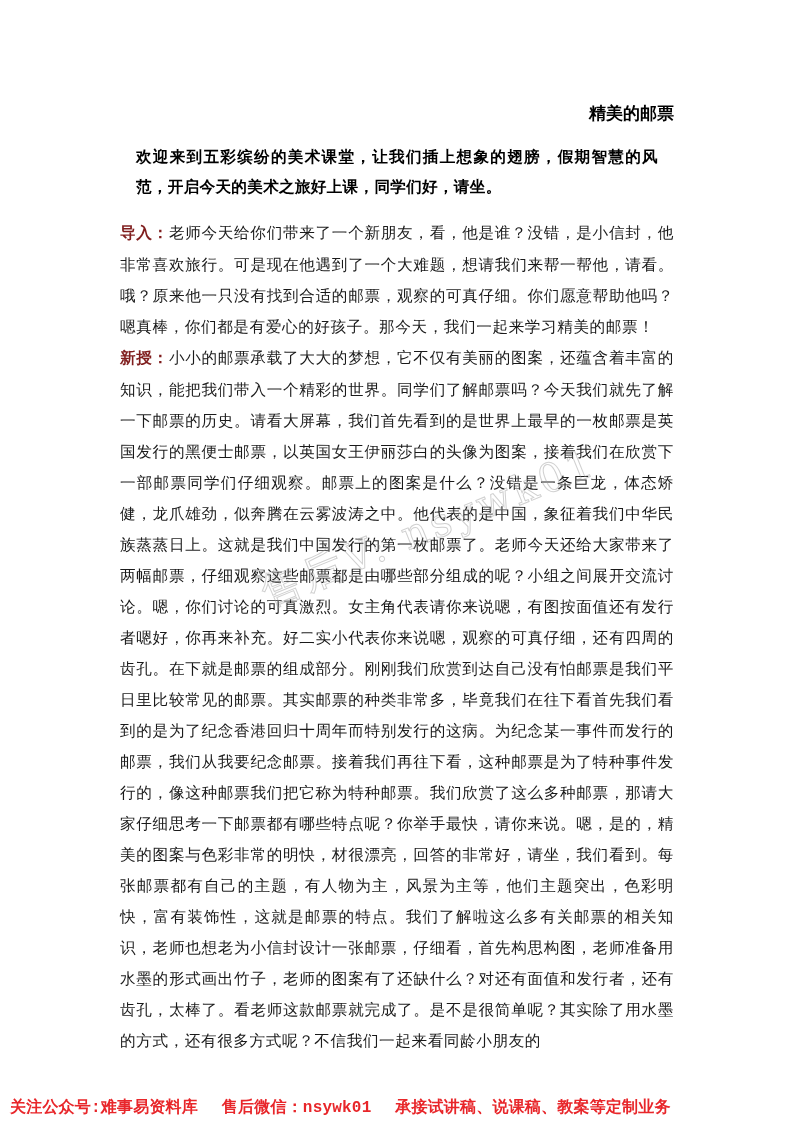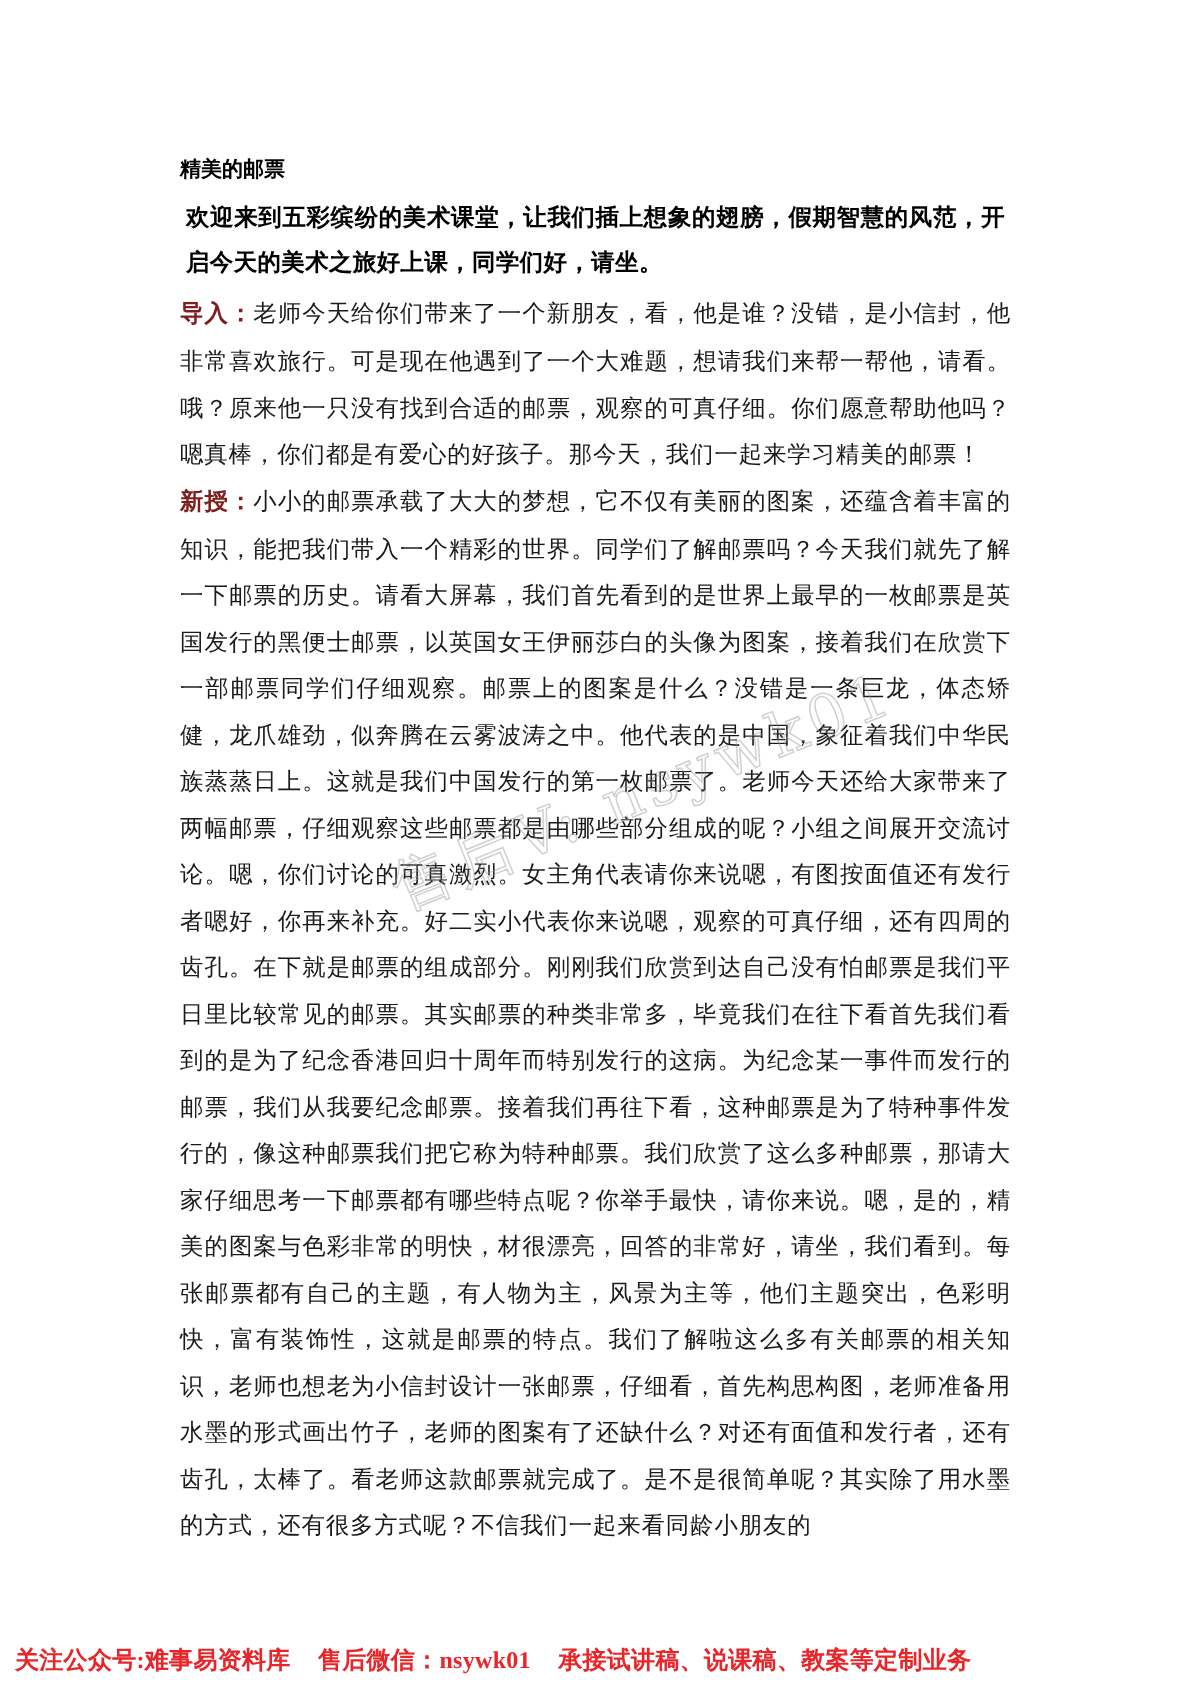--- a/index.html
+++ b/index.html
@@ -2,44 +2,44 @@
 <html><head>
 <meta charset="utf-8">
 <style>
   html, body { margin: 0; padding: 0; }
   body {
     width: 793px; height: 1122px; background: #ffffff; position: relative; overflow: hidden;
     font-family: "DejaVu Serif", "Liberation Serif", serif; color: #111;
   }
   .page { position: absolute; left: 120px; top: 100px; width: 554px; }
   .title {
-    text-align: left; font-family: "DejaVu Sans", "Liberation Sans", sans-serif;
-    font-weight: bold; font-size: 14px; line-height: 26px; margin: 0; color: #000;
+    text-align: right; font-family: "DejaVu Sans", "Liberation Sans", sans-serif;
+    font-weight: bold; font-size: 17px; line-height: 26px; margin: 0; color: #000;
   }
   .intro {
     font-family: "DejaVu Sans", "Liberation Sans", sans-serif; font-weight: bold;
-    font-size: 15.6px; line-height: 30px; margin: 4px; color: #000; letter-spacing: 0.3px;
+    font-size: 15.6px; line-height: 30px; margin: 16px; color: #000; letter-spacing: 0.3px;
     text-align: justify;
   }
   .para {
     font-size: 15.6px; line-height: 31px; margin: 0; text-align: justify; letter-spacing: 0.6px;
     color: #1a1a1a;
   }
   .para .label {
     font-family: Liberation Mono, monospace; font-weight: bold; color: #7f1d1d;
   }
   .watermark {
     position: absolute; left: 250px; top: 500px; transform: rotate(-22deg);
     font-family: "DejaVu Serif", serif; font-size: 40px; color: transparent;
     -webkit-text-stroke: 1px rgba(150,150,150,0.45); pointer-events: none; white-space: nowrap;
     letter-spacing: 4px;
   }
   .footer {
     position: absolute; left: 0; top: 1094px; width: 793px; height: 28px;
-    font-family: Liberation Serif, serif; font-weight: bold;
+    font-family: Liberation Mono, monospace; font-weight: bold;
     font-size: 16px; color: #e8262a; white-space: nowrap; line-height: 28px;
     padding-left: 10px; box-sizing: border-box; letter-spacing: 0.2px;
   }
   .footer span { margin-right: 14px; }
 </style>
 </head>
 <body>
 
 <div class="page">
   <p class="title">精美的邮票</p>

